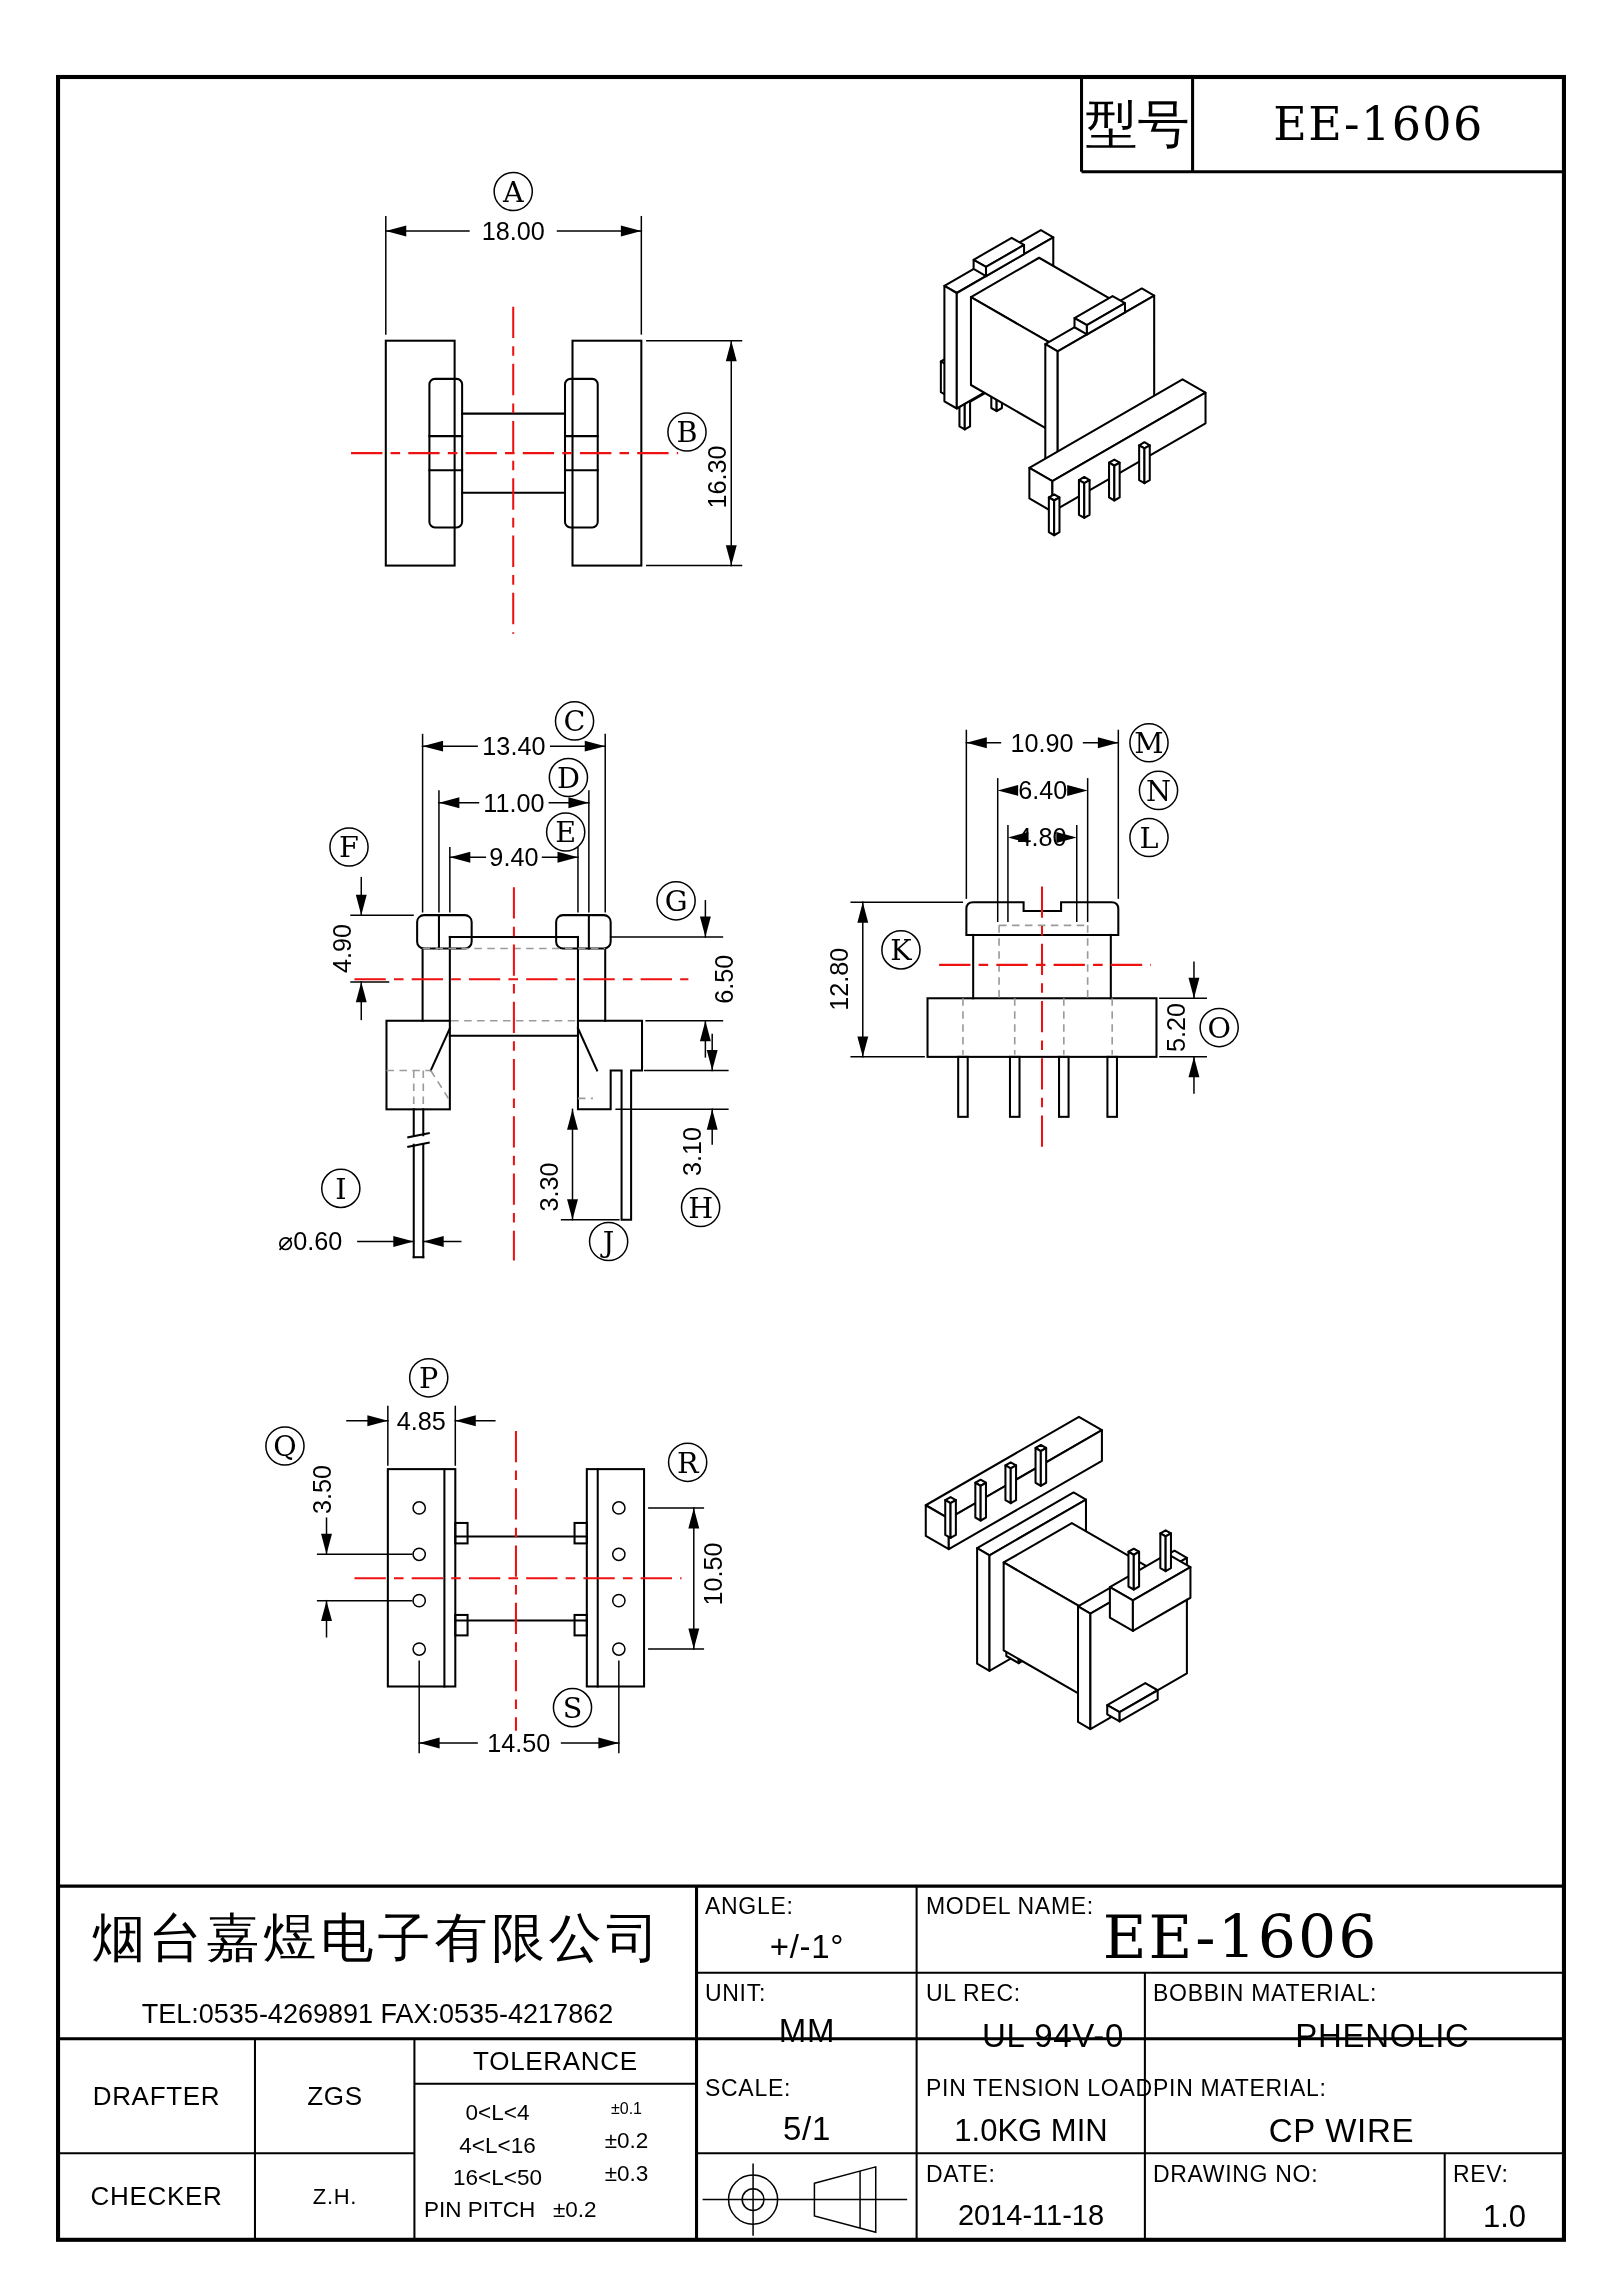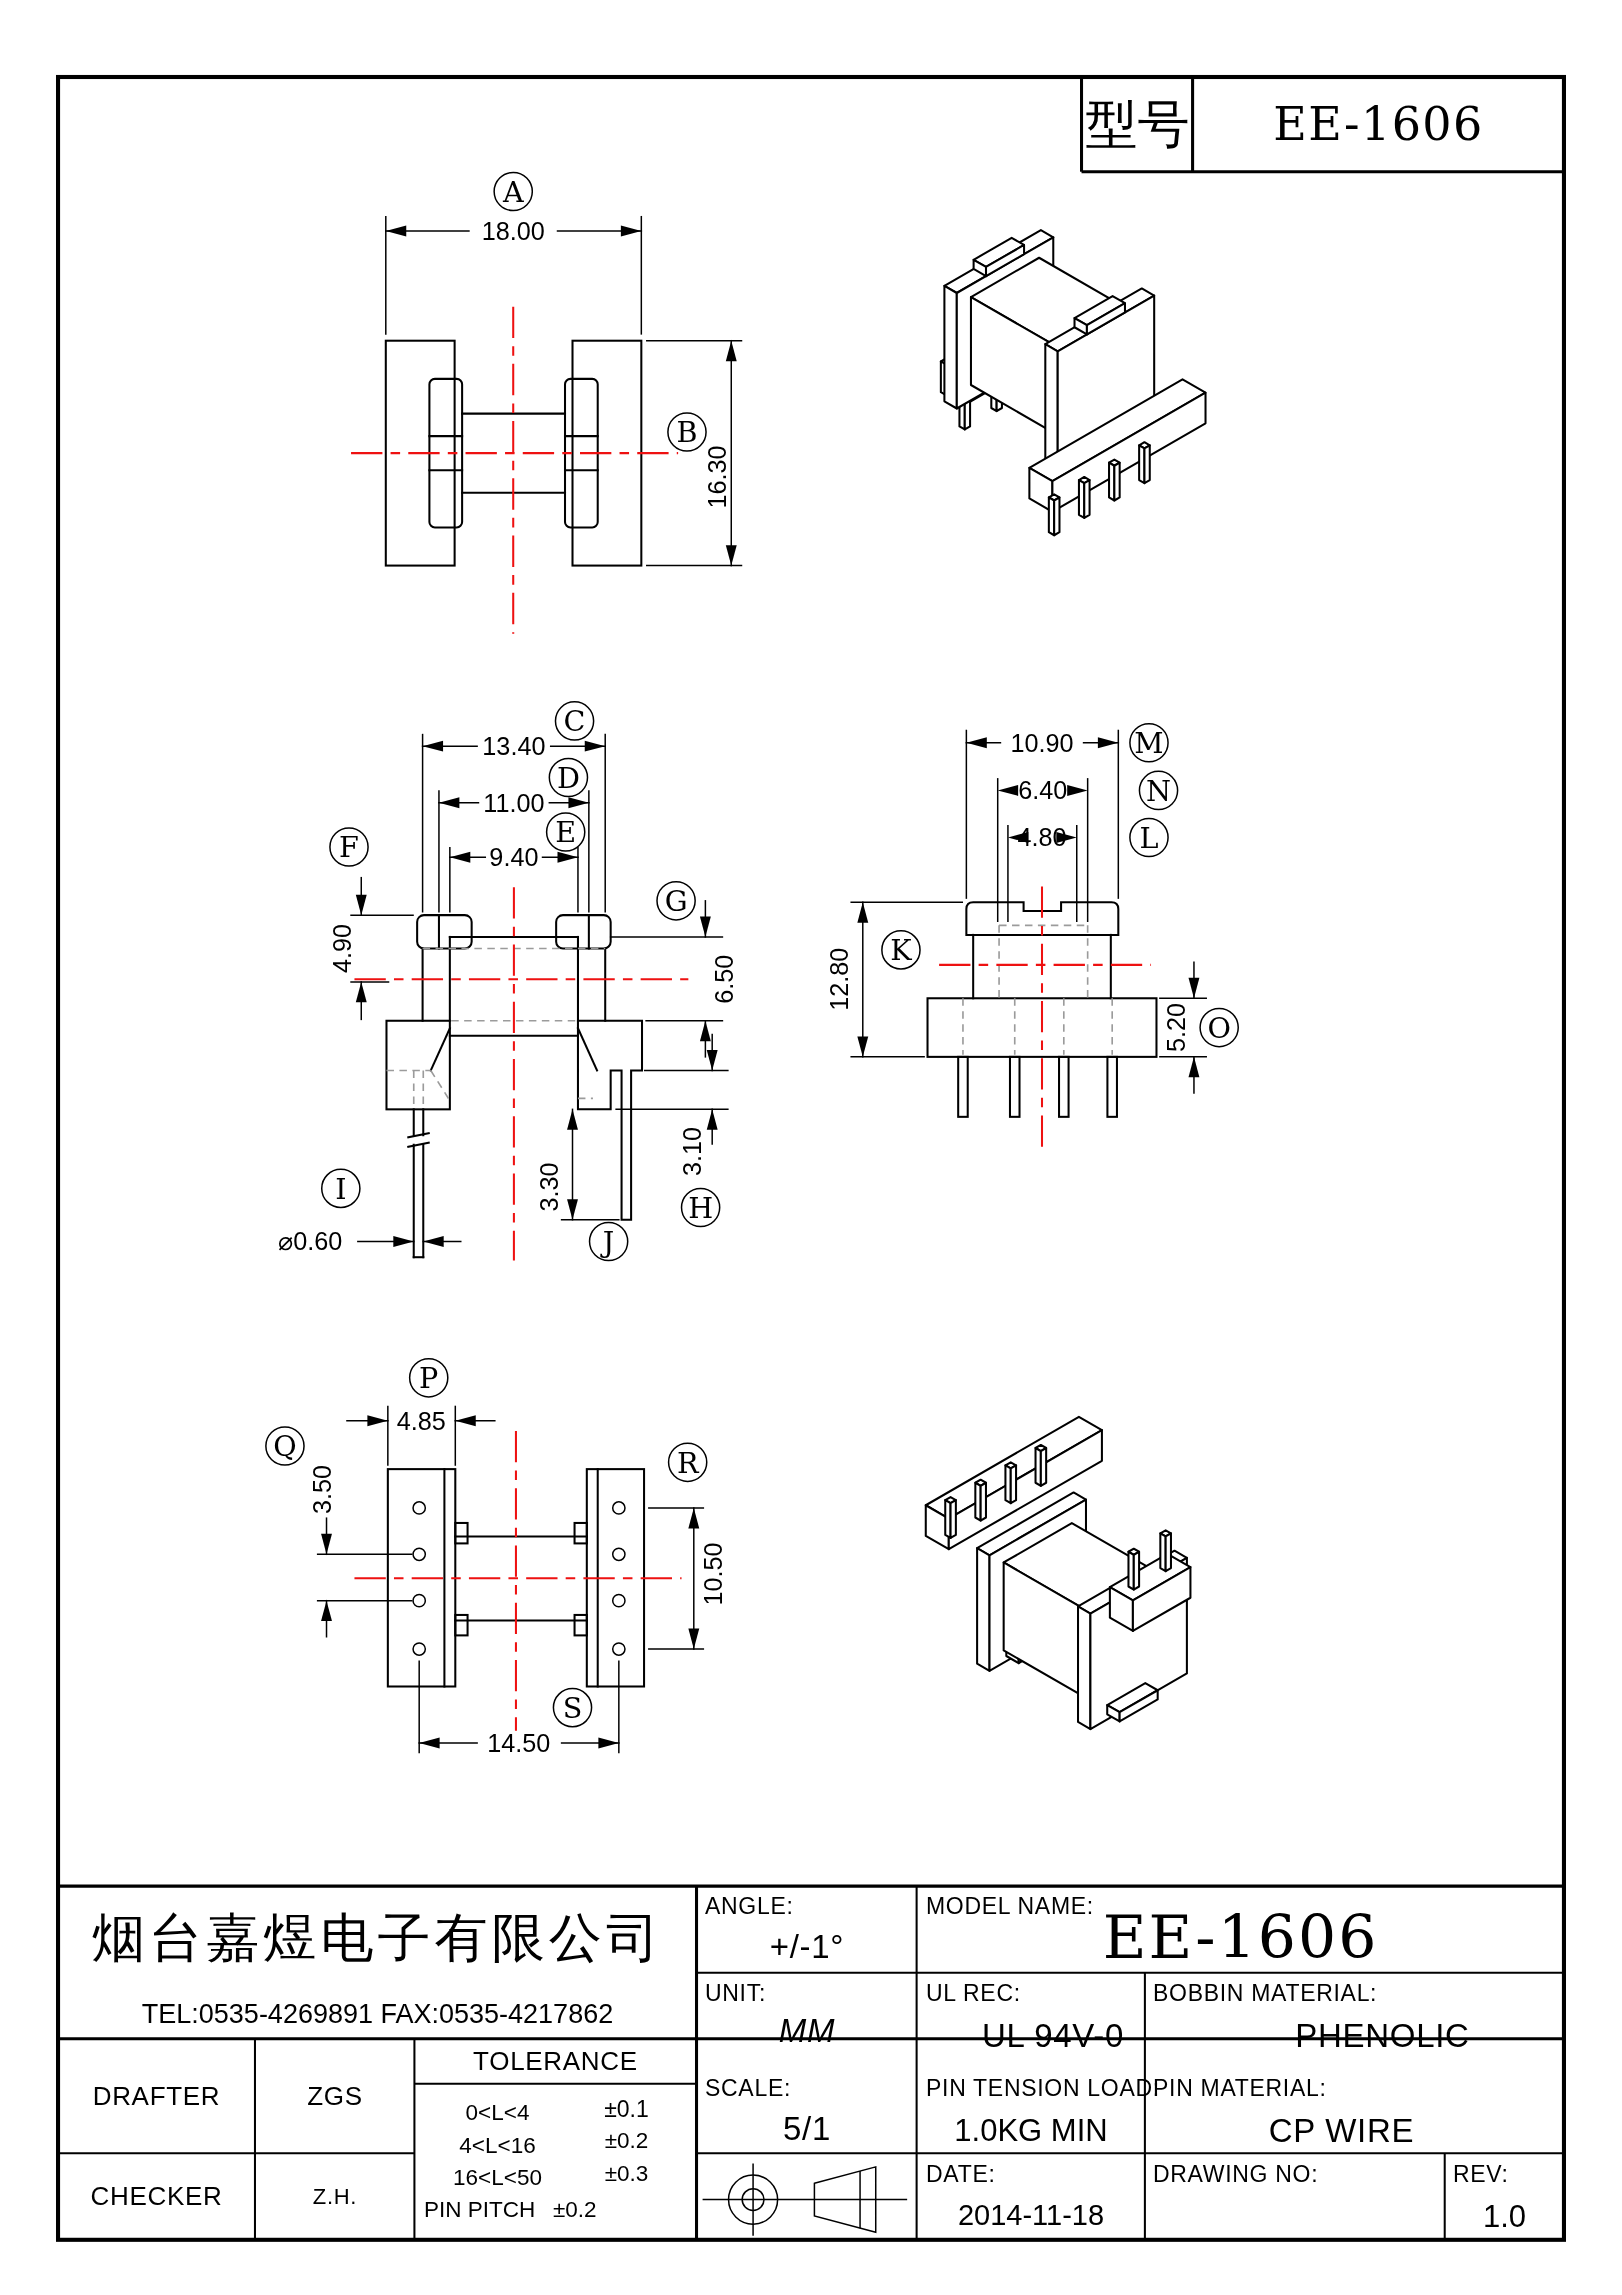--- a/index.html
+++ b/index.html
@@ -429,35 +429,35 @@
 <div class="t serif" style="left:65px;top:1900px;width:625px;height:75px;font-size:53px;letter-spacing:4.1px;">烟台嘉煜电子有限公司</div>
 <div class="t" style="left:65px;top:1997px;width:625px;height:34px;font-size:27px;">TEL:0535-4269891  FAX:0535-4217862</div>
 
 <div class="t lab" style="left:65px;top:2079px;width:183px;height:35px;font-size:26px;">DRAFTER</div>
 <div class="t lab" style="left:262px;top:2079px;width:146px;height:35px;font-size:26px;">ZGS</div>
 <div class="t lab" style="left:65px;top:2179px;width:183px;height:35px;font-size:26px;">CHECKER</div>
 <div class="t lab" style="left:262px;top:2179px;width:146px;height:35px;font-size:22px;">Z.H.</div>
 
 <div class="t lab" style="left:421px;top:2046px;width:269px;height:31px;font-size:26px;">TOLERANCE</div>
 <div class="t" style="left:436px;top:2098px;width:123px;height:30px;font-size:22.5px;">0&lt;L&lt;4</div>
-<div class="t" style="left:579px;top:2094px;width:95px;height:30px;font-size:23px;text-align:right;">±0.1</div>
+<div class="t" style="left:579px;top:2094px;width:95px;height:30px;font-size:16px;text-align:right;">±0.1</div>
 <div class="t" style="left:436px;top:2131px;width:123px;height:30px;font-size:22.5px;">4&lt;L&lt;16</div>
 <div class="t" style="left:579px;top:2126px;width:95px;height:30px;font-size:22.5px;">±0.2</div>
 <div class="t" style="left:436px;top:2163px;width:123px;height:30px;font-size:22.5px;">16&lt;L&lt;50</div>
 <div class="t" style="left:579px;top:2159px;width:95px;height:30px;font-size:22.5px;">±0.3</div>
 <div class="t left" style="left:424px;top:2195px;width:136px;height:30px;font-size:22.5px;">PIN PITCH</div>
 <div class="t left" style="left:553px;top:2195px;width:82px;height:30px;font-size:22.5px;">±0.2</div>
 
 <div class="t left lab" style="left:705px;top:1893px;width:136px;height:27px;">ANGLE:</div>
 <div class="t val" style="left:697px;top:1927px;width:220px;height:41px;">+/-1°</div>
 <div class="t left lab" style="left:926px;top:1893px;width:204px;height:27px;">MODEL NAME:</div>
 <div class="t serif" style="left:917px;top:1905px;width:647px;height:65px;font-size:60px;letter-spacing:2px;">EE-1606</div>
 
 <div class="t left lab" style="left:705px;top:1980px;width:136px;height:27px;">UNIT:</div>
-<div class="t val" style="left:697px;top:2011px;width:220px;height:41px;font-style:italic;">MM</div>
+<div class="t val" style="left:697px;top:2011px;width:220px;height:41px;">MM</div>
 <div class="t left lab" style="left:926px;top:1980px;width:204px;height:27px;">UL REC:</div>
 <div class="t val" style="left:917px;top:2016px;width:272px;height:41px;">UL 94V-0</div>
 <div class="t left lab" style="left:1153px;top:1980px;width:273px;height:27px;">BOBBIN MATERIAL:</div>
 <div class="t val" style="left:1200px;top:2016px;width:365px;height:41px;">PHENOLIC</div>
 
 <div class="t left lab" style="left:705px;top:2075px;width:136px;height:27px;">SCALE:</div>
 <div class="t val" style="left:697px;top:2109px;width:220px;height:41px;">5/1</div>
 <div class="t left lab" style="left:926px;top:2075px;width:218px;height:27px;">PIN TENSION LOAD:</div>
 <div class="t" style="left:917px;top:2113px;width:228px;height:37px;font-size:31px;">1.0KG MIN</div>
 <div class="t left lab" style="left:1153px;top:2075px;width:273px;height:27px;">PIN MATERIAL:</div>

